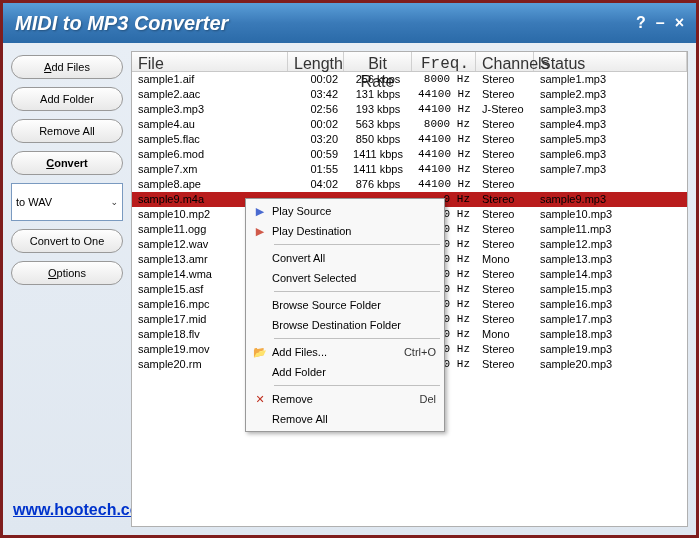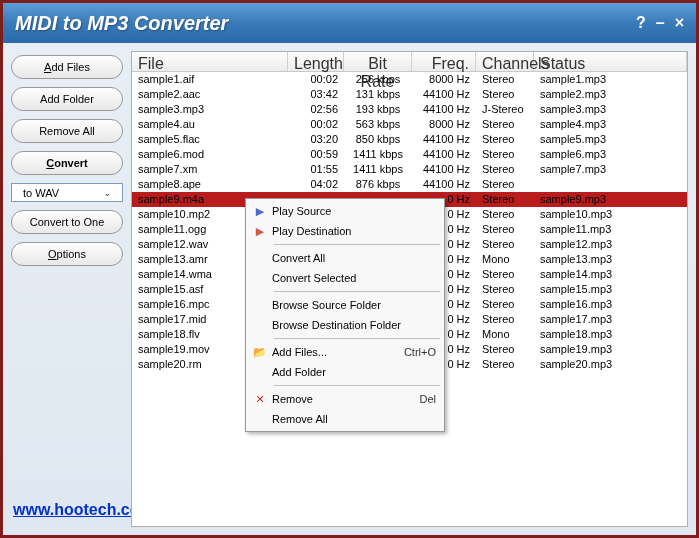--- a/index.html
+++ b/index.html
@@ -5,35 +5,35 @@
 * { box-sizing: border-box; margin: 0; padding: 0; }
 body { font-family: Tahoma, Arial, sans-serif; font-size: 11px; background: #fff; width: 699px; height: 538px; overflow: hidden; }
 .window { width: 699px; height: 538px; border: 3px solid #7f1d1d; display: flex; flex-direction: column; }
 .titlebar { height: 40px; background: linear-gradient(to bottom, #5a9ed8, #3a7ab8 50%, #2a6aa8); color: #fff; display: flex; align-items: center; padding: 0 12px; }
 .titlebar-text { font-size: 20px; font-weight: bold; font-style: italic; flex: 1; text-shadow: 1px 1px 2px rgba(0,0,0,0.3); }
 .titlebar-btns { display: flex; gap: 10px; align-items: center; }
 .titlebar-btn { color: #fff; font-size: 16px; font-weight: bold; cursor: pointer; }
 .body { flex: 1; display: flex; background: linear-gradient(to bottom, #e8eef5, #dfe7f0); }
 .sidebar { width: 128px; padding: 12px 8px; display: flex; flex-direction: column; gap: 8px; }
 .side-btn { height: 24px; background: linear-gradient(to bottom, #fefefe, #e8e8e8); border: 1px solid #999; border-radius: 12px; font-size: 11px; cursor: pointer; display: flex; align-items: center; justify-content: center; }
-.side-select { height: 19px; background: #fff; border: 1px solid #7a9ac0; font-size: 11px; padding: 0 11px; display: flex; align-items: center; justify-content: space-between; }
+.side-select { height: 38px; background: #fff; border: 1px solid #7a9ac0; font-size: 11px; padding: 0 4px; display: flex; align-items: center; justify-content: space-between; }
 .side-select .arrow { font-size: 9px; color: #333; }
 .footer-link { margin-top: auto; padding: 8px 2px 4px; }
 .footer-link a { color: #0033cc; text-decoration: underline; font-size: 16px; font-weight: bold; }
 .main { flex: 1; background: #fff; margin: 8px 8px 8px 0; border: 1px solid #b0b0b0; display: flex; flex-direction: column; overflow: hidden; }
 .header-row { display: flex; background: linear-gradient(to bottom, #fdfdfd, #ececec); border-bottom: 1px solid #c8c8c8; height: 20px; }
 .header-cell { border-right: 1px solid #d0d0d0; padding: 3px 6px; font-size: 16px; color: #333; }
 .rows { flex: 1; overflow: hidden; }
 .row { display: flex; height: 15px; line-height: 15px; }
 .row.selected { background: #b91c1c; }
 .cell { padding: 0 6px; font-size: 11px; white-space: nowrap; overflow: hidden; }
 .col-file { width: 156px; }
 .col-len { width: 56px; text-align: right; }
 .col-bit { width: 68px; text-align: center; }
-.col-freq { width: 64px; text-align: right; }
+.col-freq { width: 64px; text-align: right; font-family: Liberation Mono, monospace; }
 .col-chan { width: 58px; }
 .col-status { flex: 1; }
 .context-menu { position: absolute; left: 245px; top: 198px; width: 200px; background: #f8f8f8; border: 1px solid #999; box-shadow: 2px 2px 4px rgba(0,0,0,0.3); padding: 2px; }
 .ctx-item { display: flex; align-items: center; height: 20px; padding: 0 6px 0 0; font-size: 11px; }
 .ctx-icon { width: 24px; display: flex; justify-content: center; align-items: center; font-size: 11px; }
 .ctx-label { flex: 1; }
 .ctx-shortcut { color: #333; font-size: 11px; }
 .ctx-sep { height: 1px; background: #c0c0c0; margin: 3px 2px 3px 26px; }
 .underline { text-decoration: underline; }
 </style>

